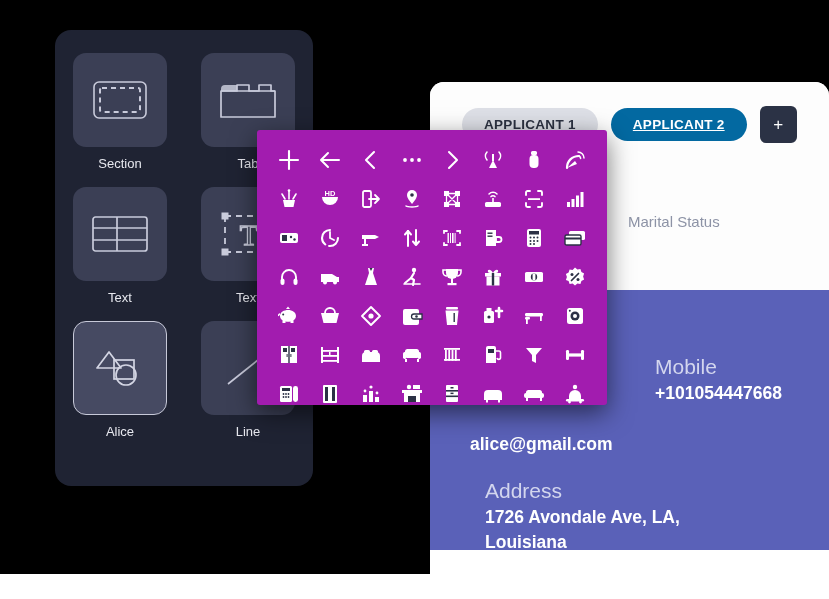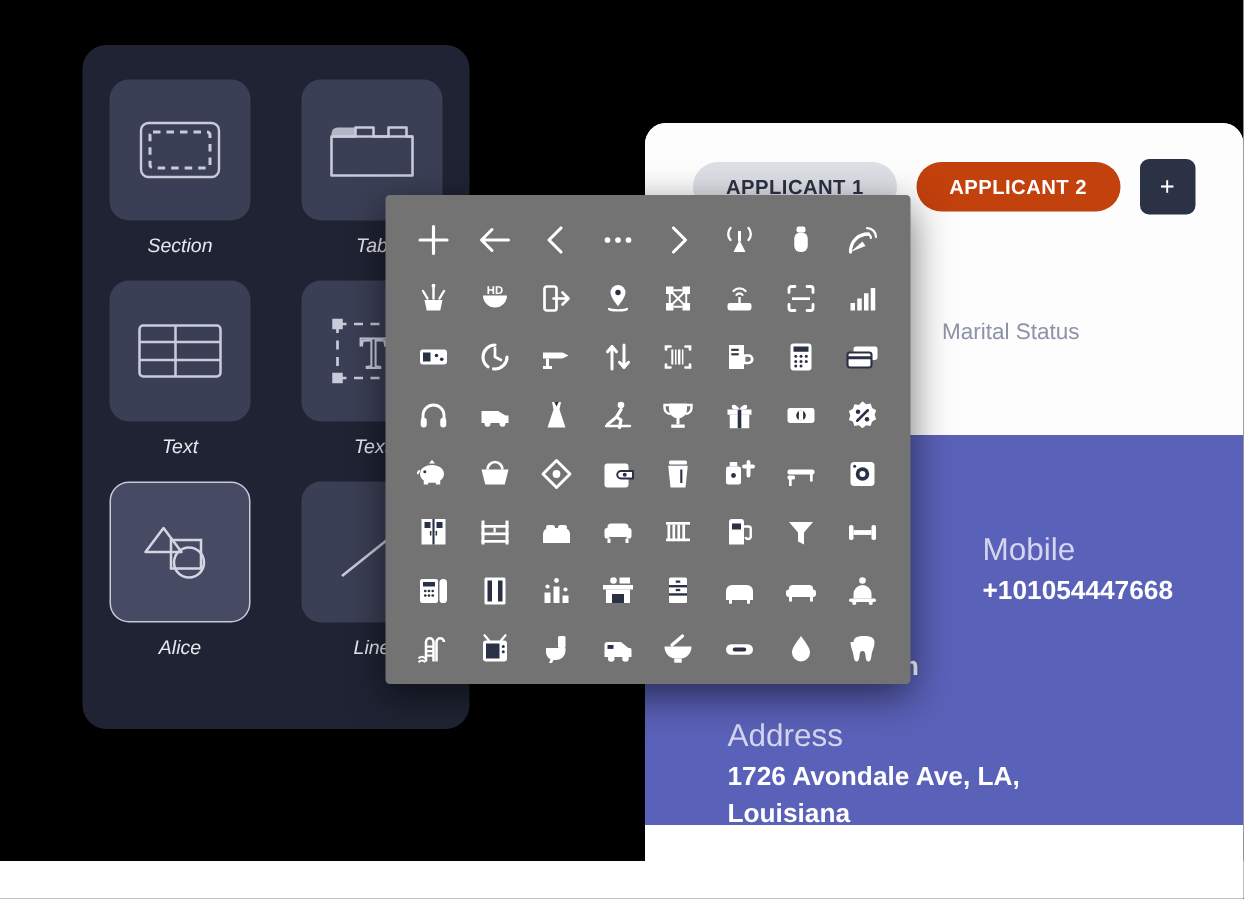--- a/index.html
+++ b/index.html
@@ -12,21 +12,21 @@
   
   #card{position:absolute;left:430px;top:82px;width:399px;height:520px;border-radius:14px;
         overflow:hidden;background:#ffffff;box-shadow:0 6px 22px rgba(0,0,0,.45);}
   #card-white{position:absolute;left:0;top:0;width:399px;height:208px;background:#fdfdfd;}
   #card-purple{position:absolute;left:0;top:208px;width:399px;height:260px;background:#5a61b8;}
 
   .tabs{position:absolute;left:32px;top:24px;display:flex;align-items:center;gap:13px;}
   .tab{height:33px;padding:0 22px;border-radius:17px;display:flex;align-items:center;
        font-size:13.5px;font-weight:700;letter-spacing:.3px;}
   .tab.inactive{background:#dddfe6;color:#2c3242;}
-  .tab.active{background:#c2410c;color:#ffffff;}
+  .tab.active{background:#0369a1;color:#ffffff;text-decoration:underline;}
   .tab-add{width:37px;height:37px;border-radius:6px;background:#2b3245;color:#fff;
        display:flex;align-items:center;justify-content:center;font-size:17px;font-weight:400;}
 
   #applicant-name{position:absolute;left:32px;top:75px;font-size:27px;font-weight:700;
        color:#c22026;letter-spacing:-.2px;white-space:nowrap;}
 
   .fld{position:absolute;}
   .fld .lbl{font-size:15px;color:#8d93a6;line-height:1.35;}
   .fld .val{font-size:17px;font-weight:700;color:#23283a;line-height:1.35;}
   #f-marital{left:198px;top:130px;}
@@ -40,25 +40,25 @@
 
   
   #left-panel{position:absolute;left:55px;top:30px;width:258px;height:456px;background:#1f2333;
       border-radius:16px;box-shadow:0 5px 18px rgba(0,0,0,.5);overflow:hidden;}
   #left-grid{position:absolute;left:18px;top:23px;width:222px;
       display:grid;grid-template-columns:94px 94px;column-gap:34px;row-gap:16px;}
   .cell{width:94px;}
   .cell .tile{width:94px;height:94px;border-radius:13px;background:#3b3f55;
       display:flex;align-items:center;justify-content:center;}
   .cell.selected .tile{background:#464a62;border:1.6px solid #c7c9d8;box-sizing:border-box;}
-  .cell .cap{margin-top:9px;text-align:center;font-size:13px;color:#e7e8ef;font-style:italic;}
+  .cell .cap{margin-top:9px;text-align:center;font-size:13px;color:#e7e8ef;}
   .tile svg{display:block;}
 
   
-  #picker{position:absolute;left:257px;top:130px;width:350px;height:326px;background:#737373;
+  #picker{position:absolute;left:257px;top:130px;width:350px;height:275px;background:#a21caf;
       border-radius:3px;box-shadow:0 8px 26px rgba(0,0,0,.55);overflow:hidden;}
   #picker-grid{position:absolute;left:12px;top:10px;width:326px;
       display:grid;grid-template-columns:repeat(8,40.75px);grid-auto-rows:39px;}
   .ico{display:flex;align-items:center;justify-content:center;color:#ffffff;}
   .ico svg{display:block;}
 </style>
 </head>
 <body>
 
 <div id="stage">

